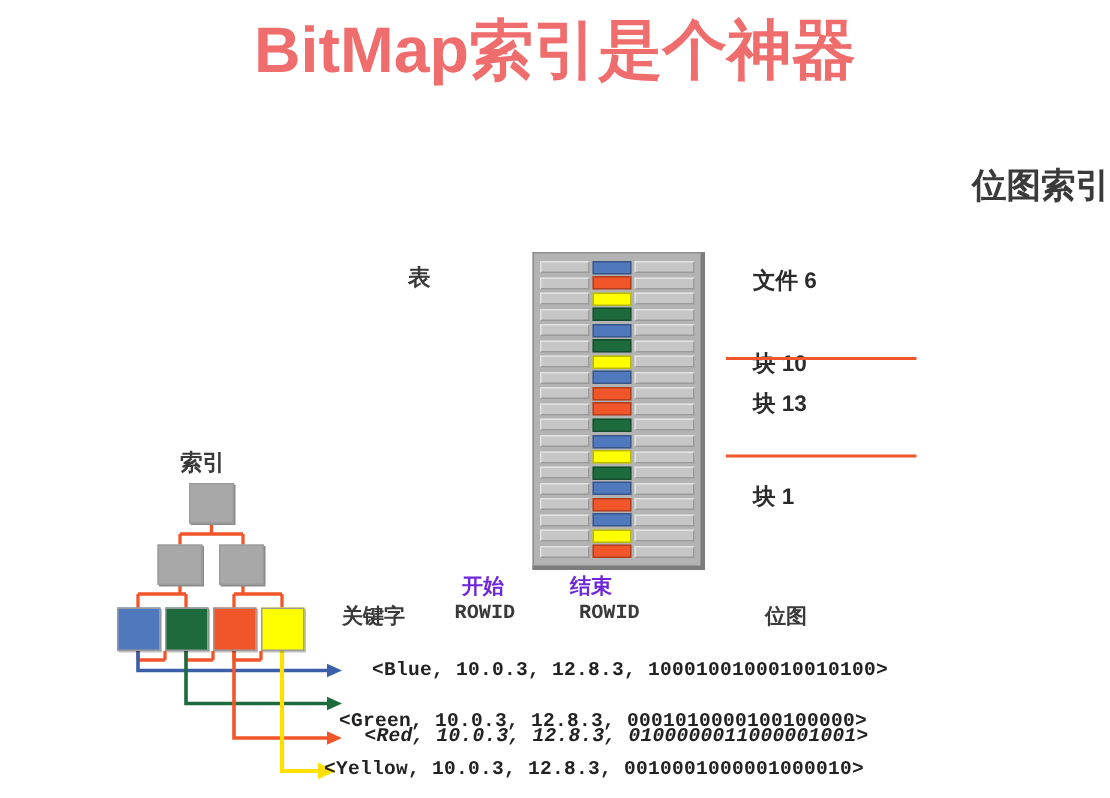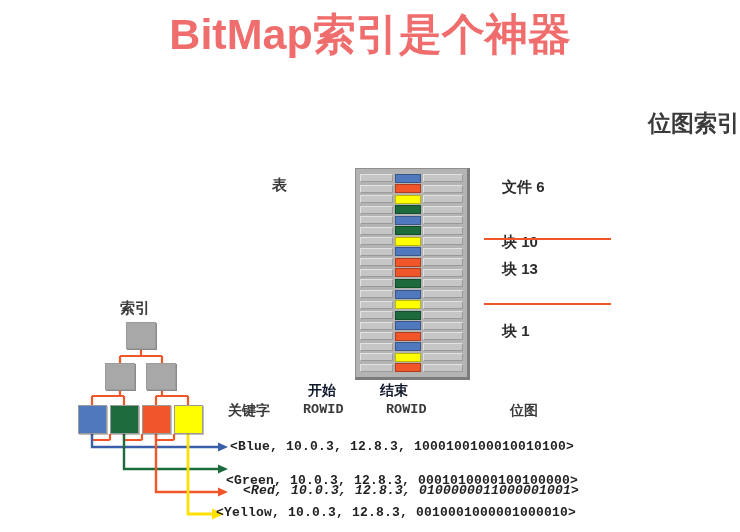--- a/index.html
+++ b/index.html
@@ -152,21 +152,21 @@
     position: absolute;
     left: 228px; top: 382px;
     font-family: "Liberation Mono", "DejaVu Sans Mono", monospace;
   }
   .hdr-top {
     position: absolute;
     top: 0;
     font-family: "Liberation Sans", sans-serif;
     font-size: 14px;
     font-weight: bold;
-    color: #0f172a;
+    color: #6d28d9;
     white-space: nowrap;
   }
   #hdr-start-cn { left: 80px; }
   #hdr-end-cn   { left: 152px; }
 
   .hdr-row {
     position: absolute;
     top: 20px;
     font-size: 13.5px;
     font-weight: bold;
@@ -179,21 +179,21 @@
   #hdr-bitmap   { left: 282px; font-family: "Liberation Sans", sans-serif; font-size: 14px; }
 
   .data-row {
     position: absolute;
     font-size: 13px;
     font-weight: bold;
     color: #222;
     white-space: nowrap;
     letter-spacing: 0.2px;
   }
-  #row-blue   { left: 2px;  top: 57px; }
+  #row-blue   { left: 20px;  top: 57px; }
   #row-green  { left: -2px; top: 79px; margin-top: 12px; }
   #row-red    { left: 15px; top: 101px; font-style: italic; }
   #row-yellow { left: -12px; top: 123px; }
 </style>
 </head>
 <body>
 
 <div id="slide-title" style="color: rgb(239, 109, 109);">BitMap索引是个神器</div>
 
 <div id="diagram-subtitle">位图索引</div>

